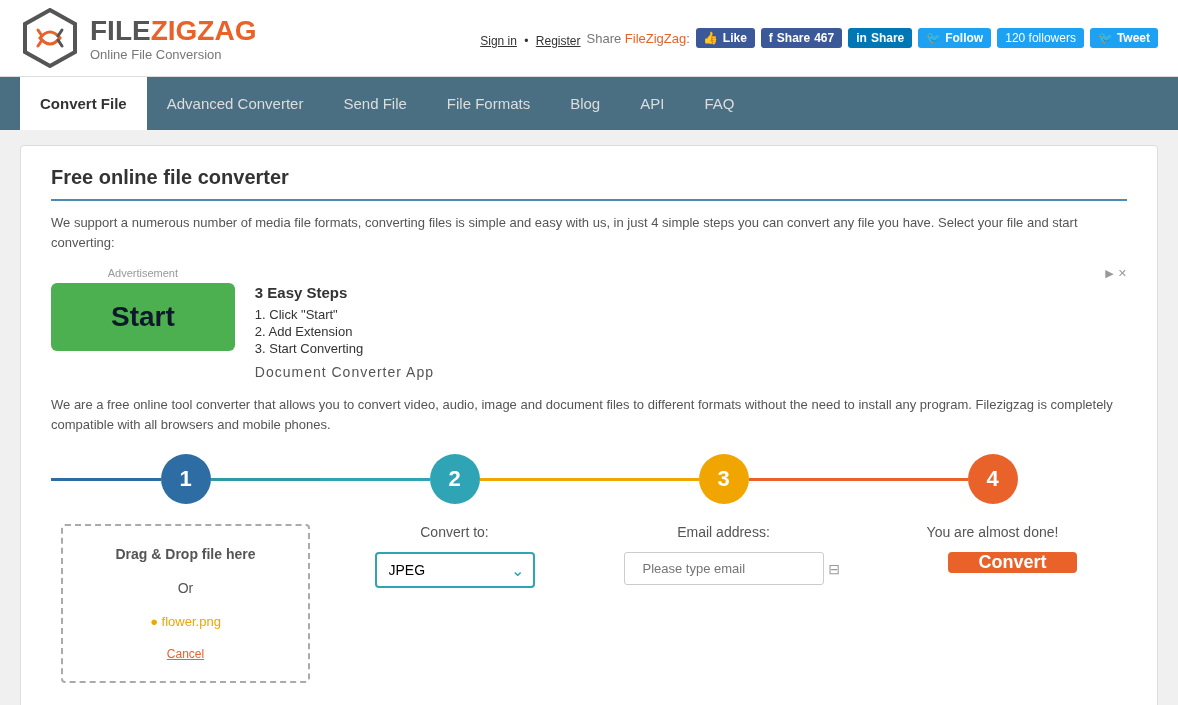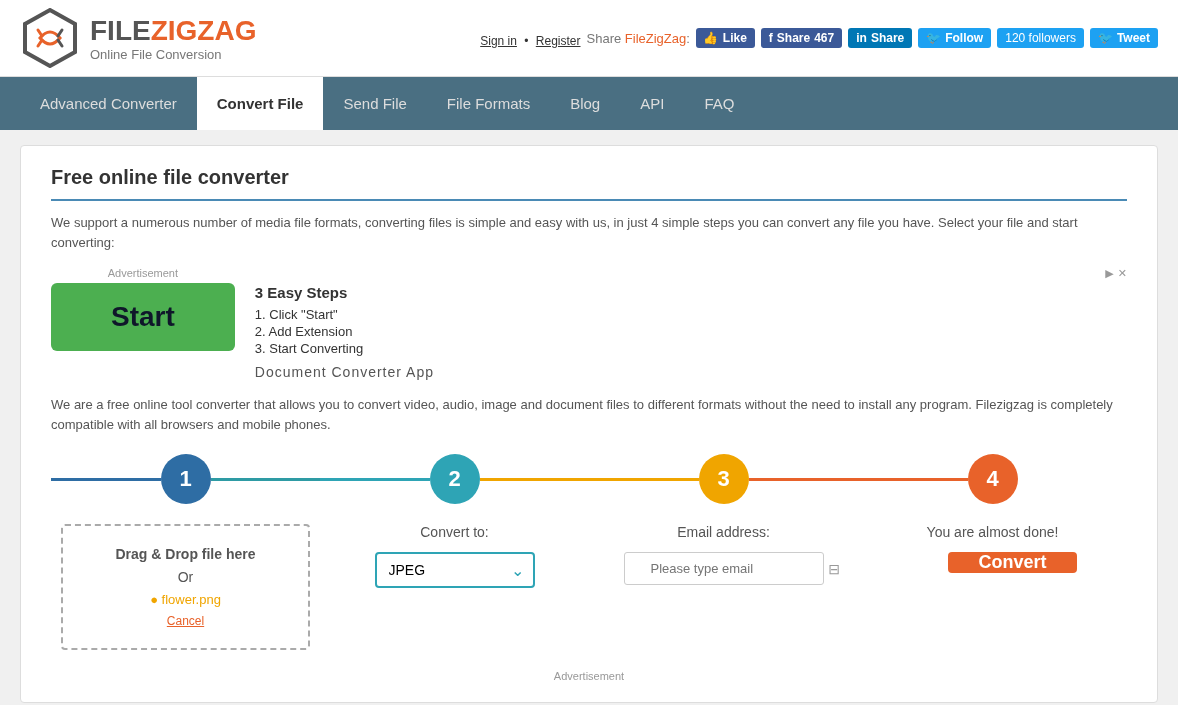--- a/index.html
+++ b/index.html
@@ -137,21 +137,21 @@
     .step-4 .step-line-right { background: #e8622a; }
 
     .step-content { text-align: center; width: 100%; padding: 0 10px; }
     .step-label { font-size: 14px; color: #555; margin-bottom: 12px; }
 
     
     .drop-zone {
       border: 2px dashed #aaa; border-radius: 4px;
       padding: 20px; text-align: center; color: #555;
       min-height: 110px; display: flex; flex-direction: column;
-      align-items: center; justify-content: center; gap: 7px;
+      align-items: center; justify-content: center; gap: 18px;
     }
     .drop-text { font-size: 14px; font-weight: bold; }
     .drop-or { font-size: 14px; }
     .file-name { color: #f0a500; font-size: 13px; }
     .cancel-link { color: #e8622a; font-size: 12px; cursor: pointer; text-decoration: underline; }
 
     
     .convert-select-wrap { position: relative; display: inline-block; width: 160px; }
     .convert-select {
       width: 100%; padding: 8px 12px; border: 2px solid #2ea4b5;
@@ -159,21 +159,21 @@
       background: #fff; cursor: pointer;
     }
     .select-arrow {
       position: absolute; right: 10px; top: 50%; transform: translateY(-50%);
       color: #2ea4b5; pointer-events: none; font-size: 16px;
     }
 
     
     .email-input-wrap { position: relative; }
     .email-input {
-      width: 200px; padding: 8px 30px 8px 26px; border: 1px solid #ccc;
+      width: 200px; padding: 8px 30px 8px 18px; border: 1px solid #ccc;
       border-radius: 3px; font-size: 13px; color: #999;
     }
     .email-input-icon {
       position: absolute; right: 8px; top: 50%; transform: translateY(-50%);
       color: #999; font-size: 14px;
     }
 
     
     .convert-btn {
       background: #e8622a; color: #fff; font-size: 18px; font-weight: bold;
@@ -231,22 +231,22 @@
       <span class="followers-badge">120 followers</span>
       <button class="btn-social btn-tweet">
         <span>🐦</span>
         <span>Tweet</span>
       </button>
     </div>
   </div>
 </div>
 
 <nav class="nav-bar">
+  <a class="nav-item active">Convert File</a>
   <a class="nav-item">Advanced Converter</a>
-  <a class="nav-item active">Convert File</a>
   <a class="nav-item">Send File</a>
   <a class="nav-item">File Formats</a>
   <a class="nav-item">Blog</a>
   <a class="nav-item">API</a>
   <a class="nav-item">FAQ</a>
 </nav>
 
 <div class="main-content">
   <h1 class="page-title">Free online file converter</h1>
   <p class="intro-text">We support a numerous number of media file formats, converting files is simple and easy with us, in just 4 simple steps you can convert any file you have. Select your file and start converting:</p>

